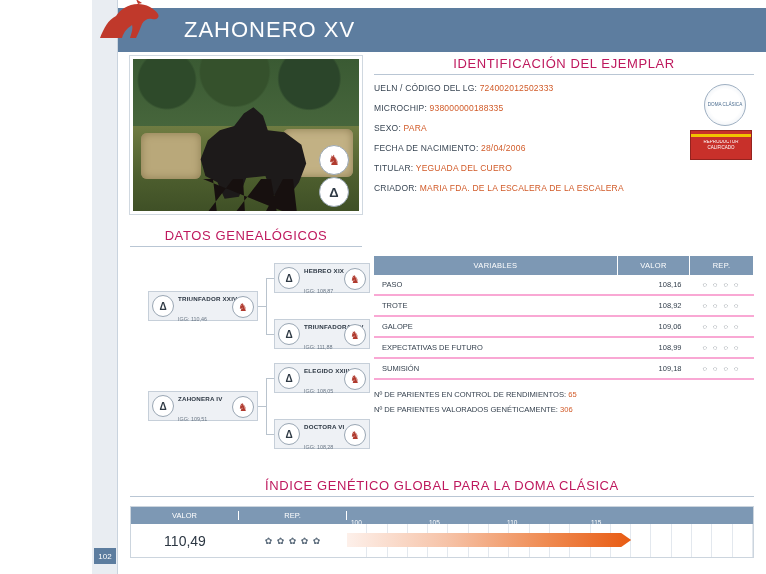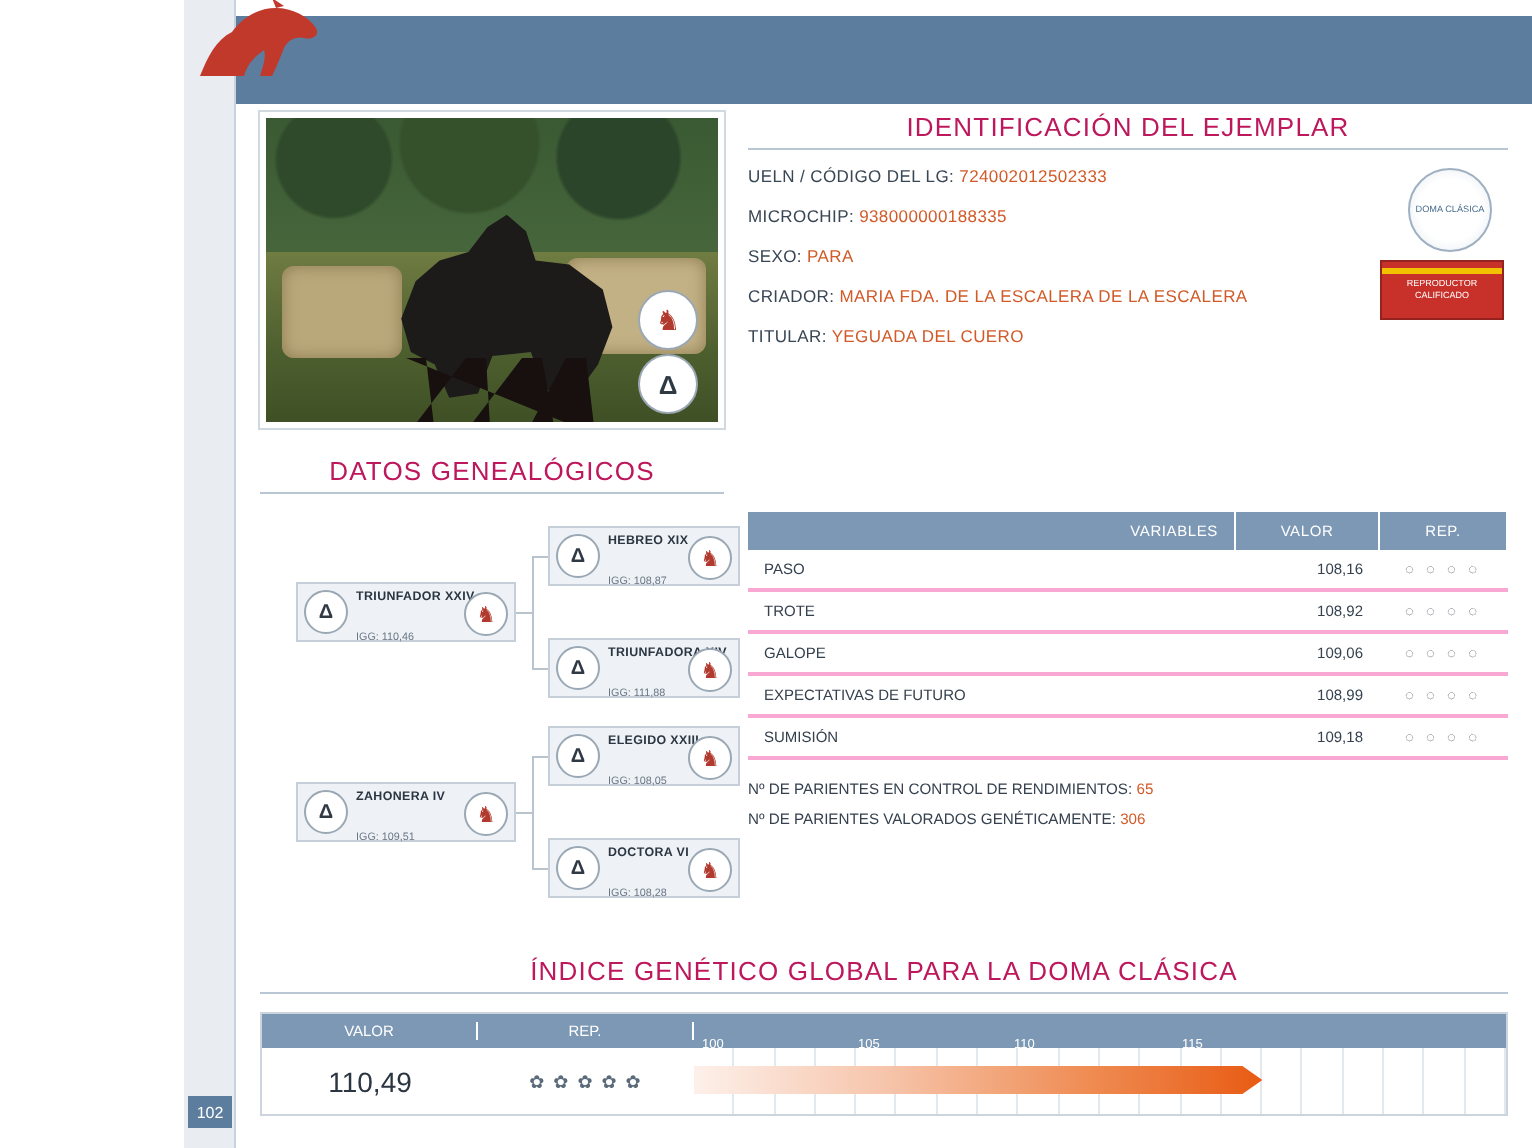--- a/index.html
+++ b/index.html
@@ -190,21 +190,21 @@
   }
   .gline { position:absolute; background:#b9c3cd; }
   
   .gentbl {
     position: absolute; left: 256px; top: 256px; width: 380px;
   }
   table.vt { width: 100%; border-collapse: collapse; }
   table.vt th {
     background: #7d98b4; color: #ffffff;
     font-size: 7.5px; font-weight: normal;
-    text-align: right; padding: 5px 8px;
+    text-align: center; padding: 5px 8px;
     letter-spacing: .3px;
     border-right: 1px solid #ffffff;
   }
   table.vt th:nth-child(2), table.vt th:nth-child(3) { text-align:center; }
   table.vt td {
     font-size: 7.5px; color: #35414e;
     padding: 5px 8px;
     border-bottom: 2px solid #f9a8d4;
   }
   table.vt td:nth-child(2) { text-align:right; width: 72px; }
@@ -261,20 +261,21 @@
   </div>
   <div class="page-num">102</div>
 
   <div class="content">
 
     <div class="header">
       <svg class="horse-logo" viewBox="0 0 72 50">
         <path d="M6 40 C10 30 14 22 22 18 C26 12 34 6 44 6 C52 6 60 10 64 16 C66 20 62 22 58 21 C54 20 50 22 48 26 C46 31 44 36 42 40 L36 40 C38 34 39 30 38 27 C34 30 30 33 28 40 Z" fill="#c0392b"></path>
         <path d="M44 6 L42 1 L48 5 Z" fill="#c0392b"></path>
       </svg>
+      <div class="header-title">ZAHONERO XV</div>
     </div>
 
     <div class="photo">
       <div class="sky"></div>
       <div class="trees"></div>
       <div class="ground"></div>
       <div class="bale"></div>
       <div class="bale2"></div>
       <div class="horse"></div>
       <div class="horse-legs"></div>
@@ -293,26 +294,30 @@
         </div>
         <div class="ident-row">
           <span>MICROCHIP:</span>
           <span class="val">938000000188335</span>
         </div>
         <div class="ident-row">
           <span>SEXO:</span>
           <span class="val">PARA</span>
         </div>
         <div class="ident-row">
+          <span>FECHA DE NACIMIENTO:</span>
+          <span class="val">28/04/2006</span>
+        </div>
+        <div class="ident-row">
+          <span>TITULAR:</span>
+          <span class="val">YEGUADA DEL CUERO</span>
+        </div>
+        <div class="ident-row">
           <span>CRIADOR:</span>
           <span class="val">MARIA FDA. DE LA ESCALERA DE LA ESCALERA</span>
-        </div>
-        <div class="ident-row">
-          <span>TITULAR:</span>
-          <span class="val">YEGUADA DEL CUERO</span>
         </div>
       </div>
       <div class="stamp1">DOMA CLÁSICA</div>
       <div class="stamp2">
         <span class="flagbar"></span>
         <span>REPRODUCTOR CALIFICADO</span>
       </div>
     </div>
 
     <div class="sub-title-left">

